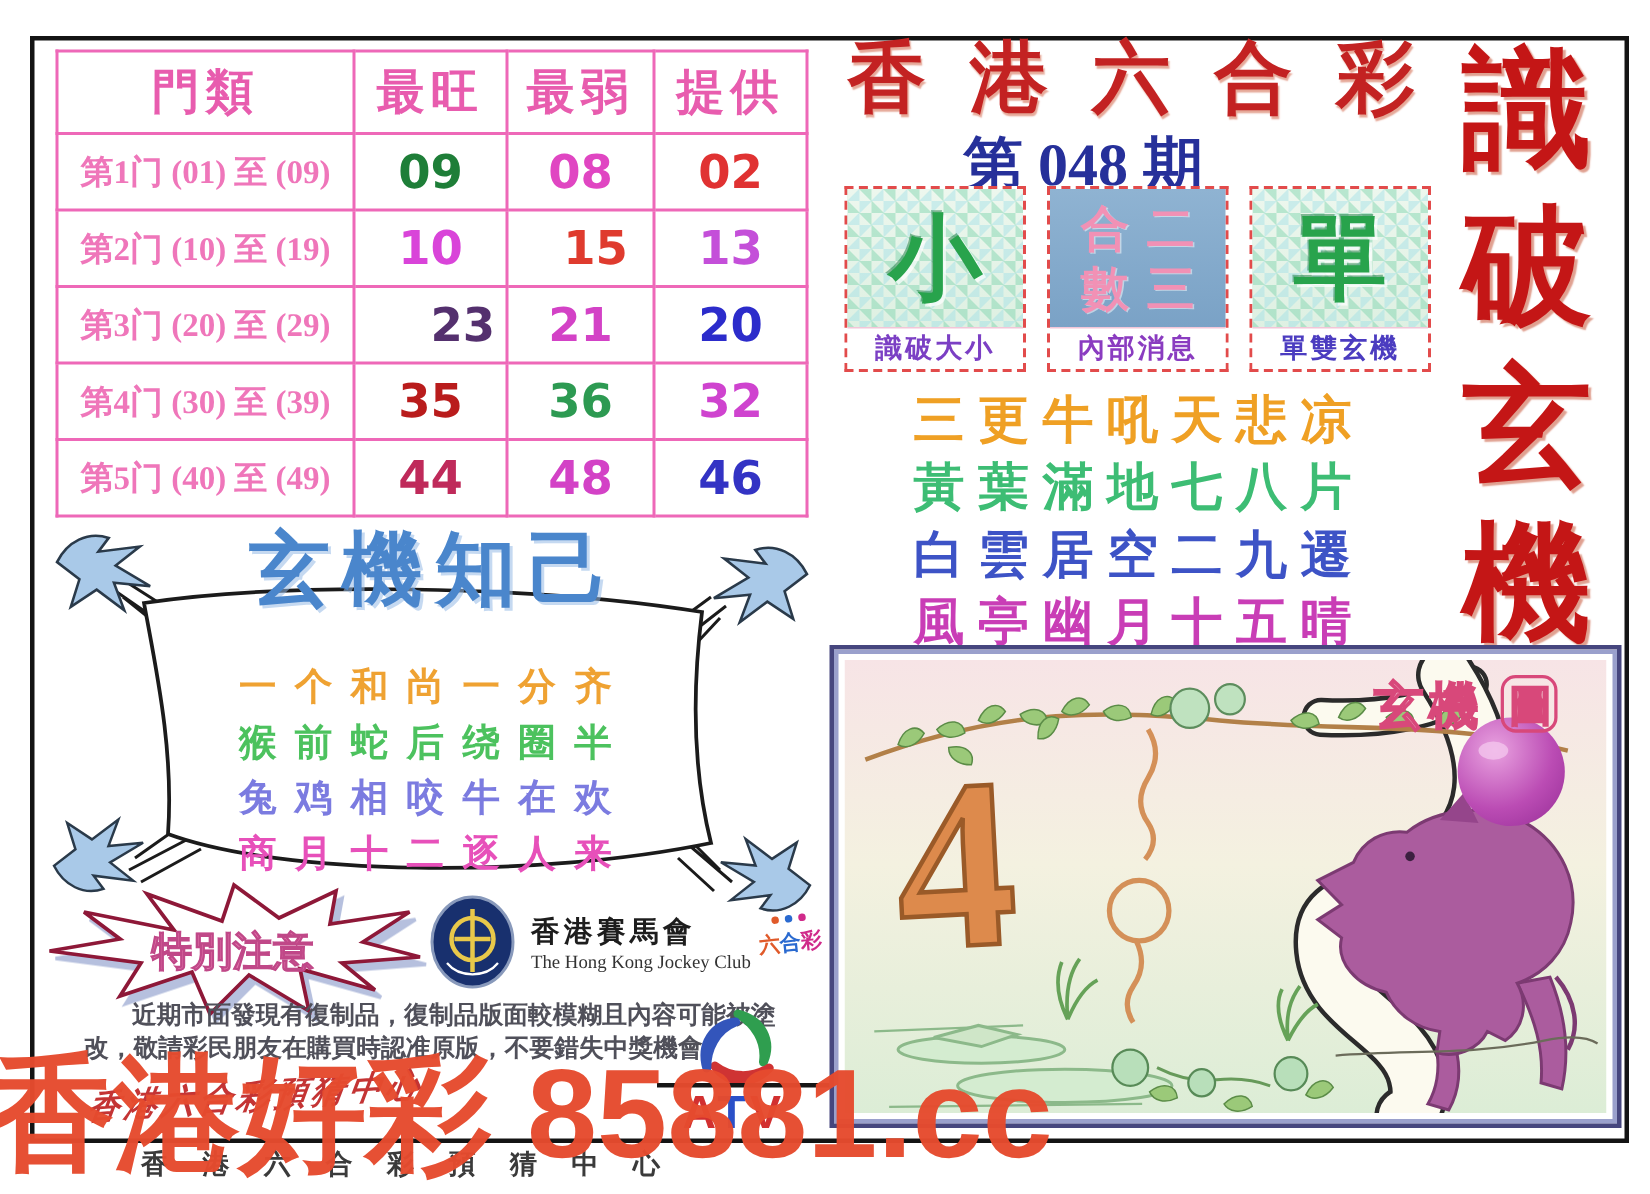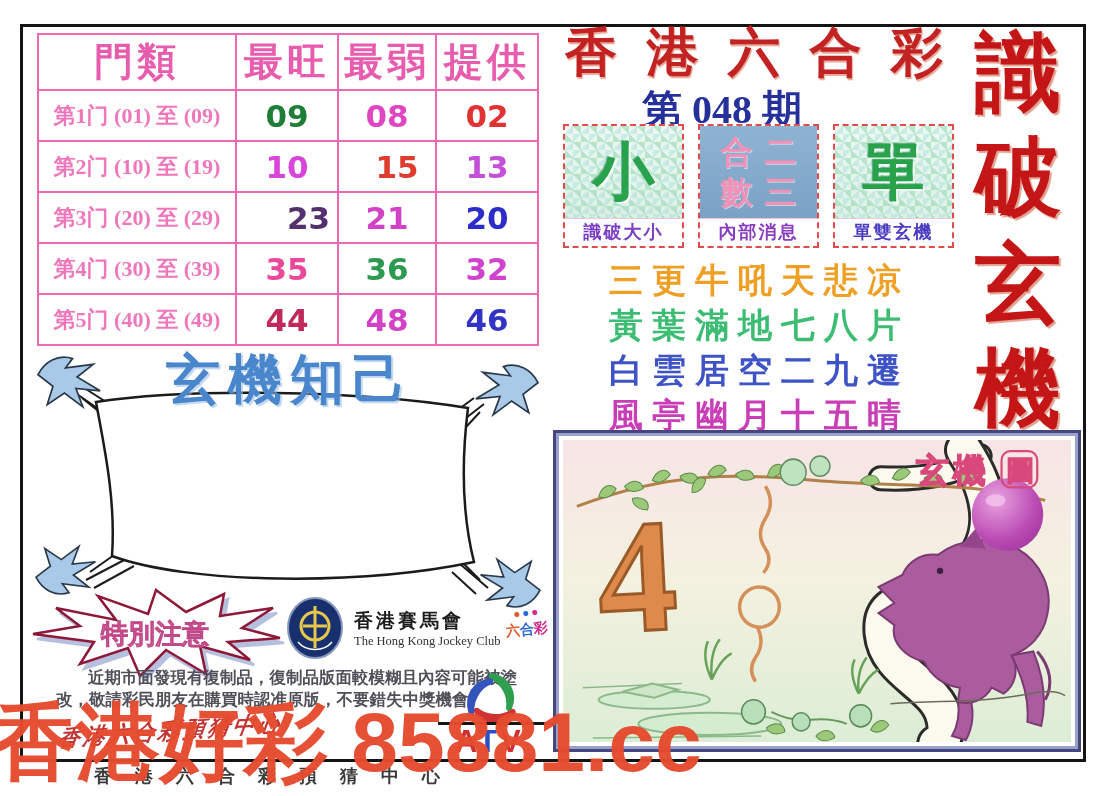--- a/index.html
+++ b/index.html
@@ -3,21 +3,21 @@
 <meta charset="utf-8">
 <style>
   html,body{margin:0;padding:0;background:#ffffff;}
   #screen{position:relative;width:1100px;height:796px;background:#ffffff;overflow:hidden;
           font-family:"Liberation Sans",sans-serif;}
   #page-border{position:absolute;left:20px;top:24px;width:1060px;height:732px;border:3px solid #141414;}
 
   
   #stats{position:absolute;left:37px;top:33px;border-collapse:collapse;background:#fff;}
   #stats th,#stats td{border:2px solid #ee68b8;text-align:center;padding:0;}
-  #stats th{height:53px;color:#e85cae;font-size:39px;font-weight:bold;letter-spacing:4px;font-family:Liberation Sans, sans-serif;}
+  #stats th{height:53px;color:#e85cae;font-size:32px;font-weight:bold;letter-spacing:4px;font-family:Liberation Sans, sans-serif;}
   #stats th:nth-child(1){width:196px;}
   #stats th:nth-child(2){width:100px;}
   #stats th:nth-child(3){width:96px;}
   #stats th:nth-child(4){width:100px;}
   #stats td{height:49px;}
   .row-label{color:#ef76ba;font-size:22px;font-weight:bold;letter-spacing:0px;font-family:"Liberation Serif",serif;}
   .stat-value{font-size:31px;font-weight:bold;font-family:"DejaVu Sans",sans-serif;}
 
   
   #banner-svg{position:absolute;left:28px;top:342px;width:520px;height:280px;}
@@ -118,21 +118,21 @@
           <td class="stat-value" style="color: rgb(196, 79, 217);">13</td>
         </tr>
         <tr>
           <td class="row-label">第3门 (20) 至 (29)</td>
           <td class="stat-value" style="color: rgb(84, 48, 110); padding-left: 43px;">23</td>
           <td class="stat-value" style="color: rgb(211, 66, 198);">21</td>
           <td class="stat-value" style="color: rgb(44, 44, 203);">20</td>
         </tr>
         <tr>
           <td class="row-label">第4门 (30) 至 (39)</td>
-          <td class="stat-value" style="color: #ec4899;">35</td>
+          <td class="stat-value" style="color: #b91c1c;">35</td>
           <td class="stat-value" style="color: rgb(45, 154, 82);">36</td>
           <td class="stat-value" style="color: rgb(207, 67, 207);">32</td>
         </tr>
         <tr>
           <td class="row-label">第5门 (40) 至 (49)</td>
           <td class="stat-value" style="color: rgb(191, 42, 90);">44</td>
           <td class="stat-value" style="color: rgb(211, 66, 198);">48</td>
           <td class="stat-value" style="color: rgb(51, 51, 196);">46</td>
         </tr>
       </tbody>
@@ -150,20 +150,26 @@
     </g>
     <path d="M68,60 C160,46 330,48 440,66 C432,130 436,180 446,220 C330,244 160,242 84,214 C88,158 76,104 68,60 Z" fill="#ffffff" stroke="#1b1b1b" stroke-width="2.5"></path>
     <g fill="#a9c9e8" stroke="#2a3a4a" stroke-width="1.5">
       <use href="#bird" transform="translate(10,12) scale(1.15)"></use>
       <use href="#bird" transform="translate(510,20) scale(-1.15,1.15)"></use>
       <use href="#bird" transform="translate(8,255) scale(1.1,-1.1)"></use>
       <use href="#bird" transform="translate(512,268) scale(-1.1,-1.1)"></use>
     </g>
   </svg>
   <div id="banner-title">玄機知己</div>
+  <div id="banner-poem">
+      <div class="banner-line" style="color: rgb(239, 162, 50);">一 个 和 尚 一 分 齐</div>
+      <div class="banner-line" style="color: rgb(76, 194, 94);">猴 前 蛇 后 绕 圈 半</div>
+      <div class="banner-line" style="color: rgb(123, 123, 224);">兔 鸡 相 咬 牛 在 欢</div>
+      <div class="banner-line" style="color: rgb(231, 80, 186);">商 月 十 二 逐 人 来</div>
+    </div>
 
   <svg id="burst" viewBox="0 0 258 96">
     <path d="M5,48 L52,40 L28,22 L88,34 L70,10 L120,28 L128,4 L158,26 L196,8 L192,30 L245,22 L214,42 L252,52 L200,56 L222,74 L172,60 L178,88 L138,64 L112,90 L100,62 L52,78 L66,56 Z" fill="#ffffff" stroke="#8e1838" stroke-width="2.5"></path>
     <text x="127" y="57" text-anchor="middle" font-size="27" font-weight="bold" fill="#e678ae" stroke="#c04888" stroke-width="0.6">特別注意</text>
   </svg>
 
   <div id="jc">
     <svg width="58" height="64" viewBox="0 0 58 64">
       <ellipse cx="29" cy="32" rx="27" ry="30" fill="#18306e" stroke="#8899bb" stroke-width="2"></ellipse>
       <circle cx="29" cy="30" r="14" fill="none" stroke="#e8c84a" stroke-width="3"></circle>

